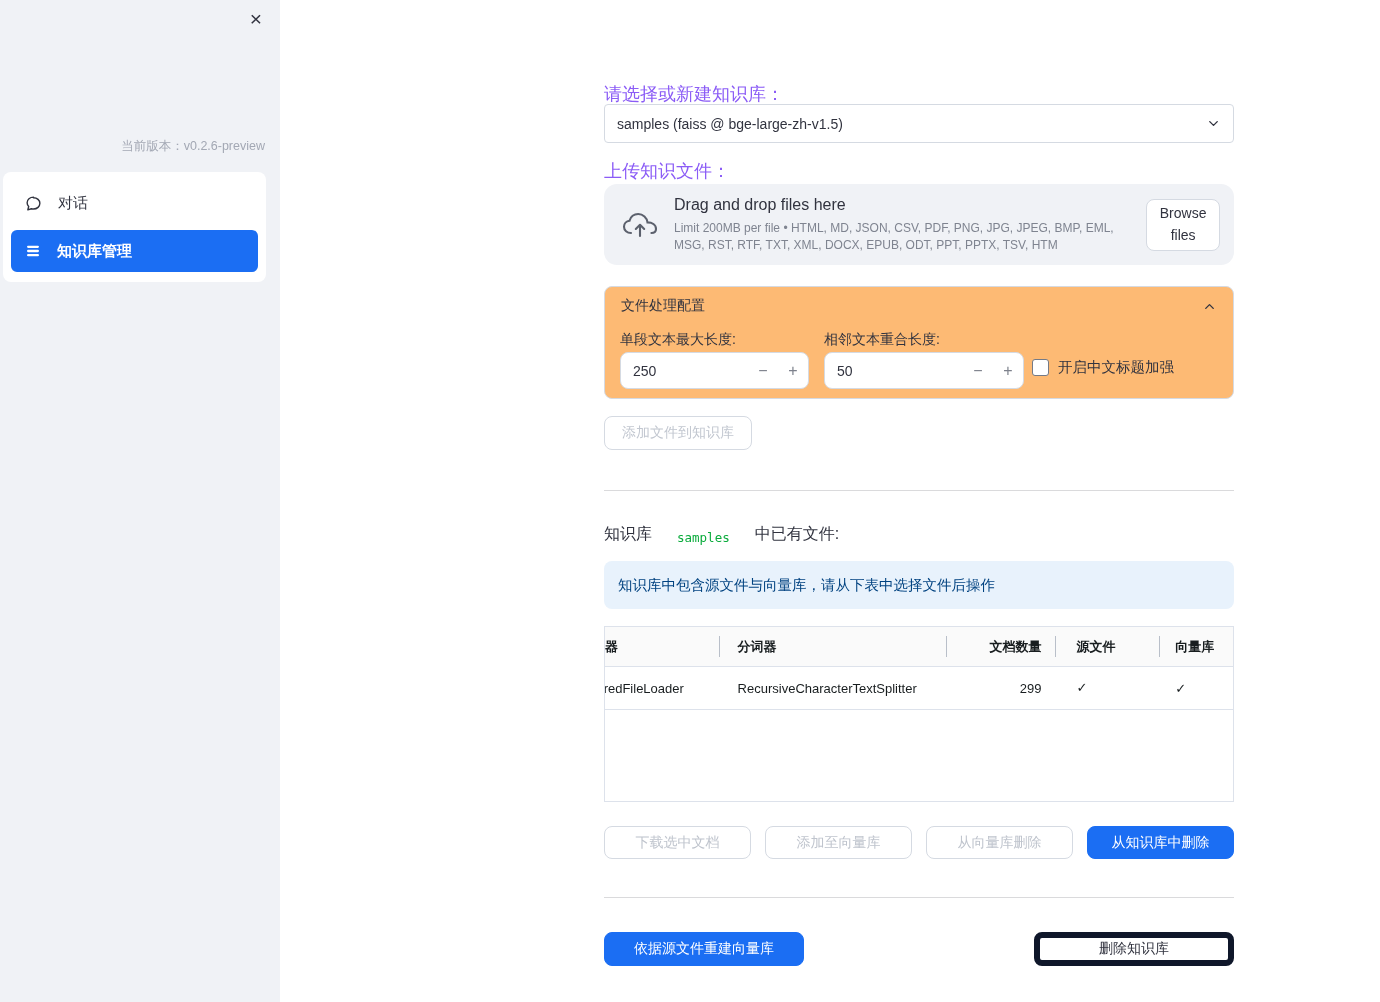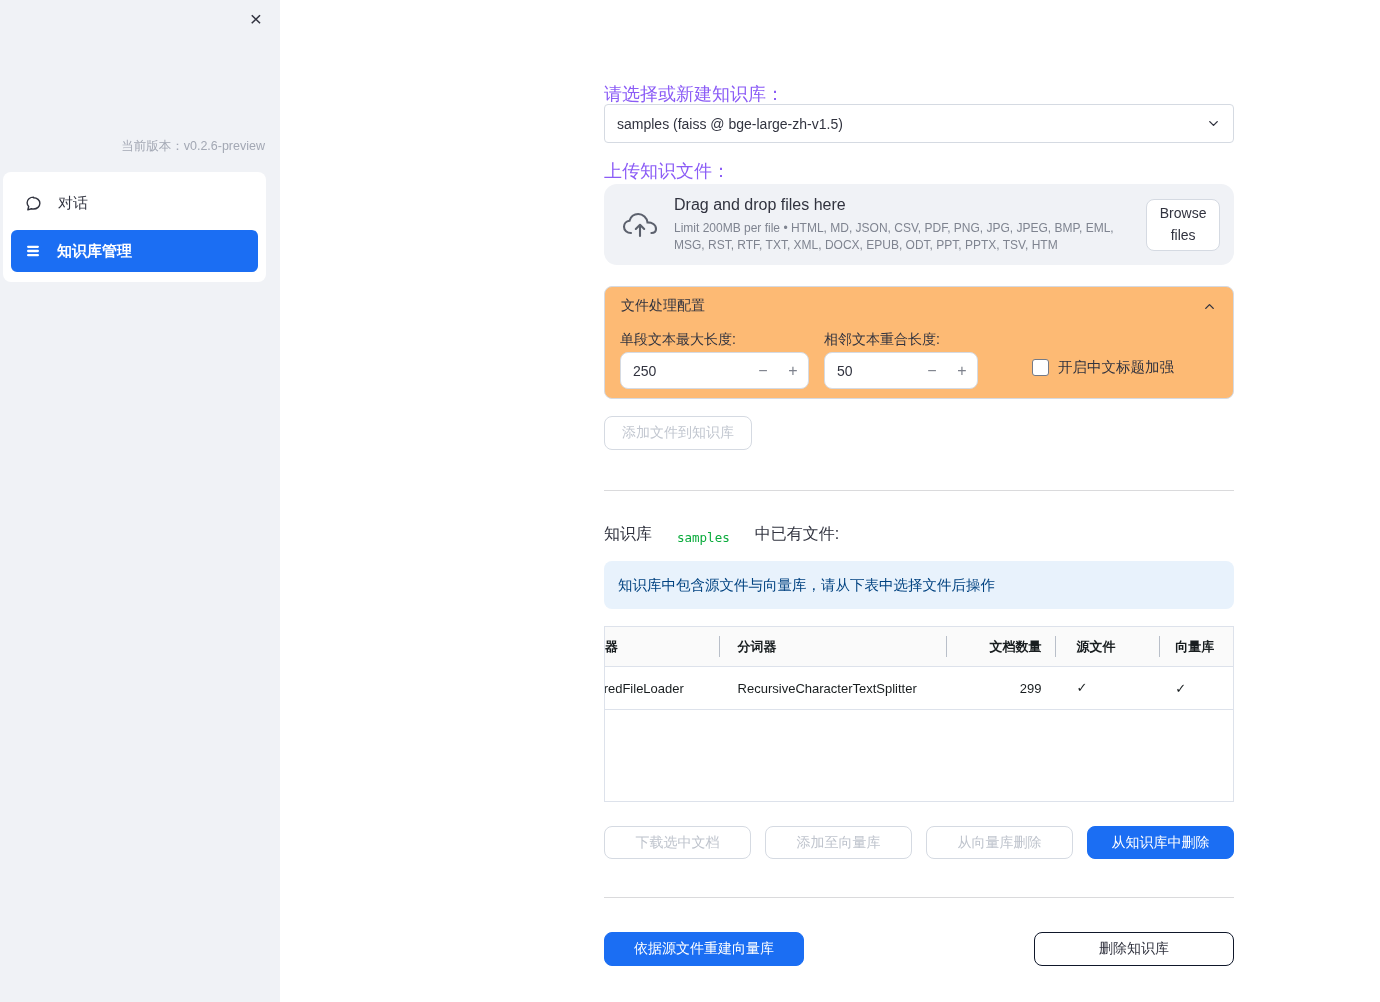--- a/index.html
+++ b/index.html
@@ -123,21 +123,21 @@
 
   
   .actions { position:absolute; top:826px; left:0; width:630px; display:flex; justify-content:space-between; }
   .btn {
     height:33px; border-radius:8px; font-size:14px;
     display:flex; align-items:center; justify-content:center; cursor:pointer; white-space:nowrap;
   }
   .act-btn { width:147px; }
   .btn.disabled { background:#fff; border:1px solid #d5dae2; color:#bfc4cd; cursor:not-allowed; }
   .btn.primary { background:var(--primary); border:1px solid var(--primary); color:#fff; }
-  .btn.secondary { background:#fff; border:1px solid #0f172a; color:#31333f; }
+  .btn.secondary { background:#fff; border:6px solid #0f172a; color:#31333f; }
   .rebuild-btn { position:absolute; top:932px; left:0; width:200px; height:34px; }
   .delete-kb-btn { position:absolute; top:932px; left:430px; width:200px; height:34px; }
 </style>
 </head>
 <body>
 
 <div class="sidebar">
   <div class="close-btn">×</div>
 
 
@@ -205,21 +205,21 @@
     </div>
 
     <div class="exp-field-label" style="left:15px;">单段文本最大长度:</div>
     <div class="exp-field-label" style="left:219px;">相邻文本重合长度:</div>
 
     <div class="num-input" style="left:15px; width:189px;">
       <span class="num-val">250</span>
       <span class="step">−</span>
       <span class="step">+</span>
     </div>
-    <div class="num-input" style="left:219px; width:154px;">
+    <div class="num-input" style="left:219px; width:200px;">
       <span class="num-val">50</span>
       <span class="step">−</span>
       <span class="step">+</span>
     </div>
 
     <div class="checkbox-row">
       <span class="cbox"></span>
       <span class="cbox-label">开启中文标题加强</span>
     </div>
   </div>

